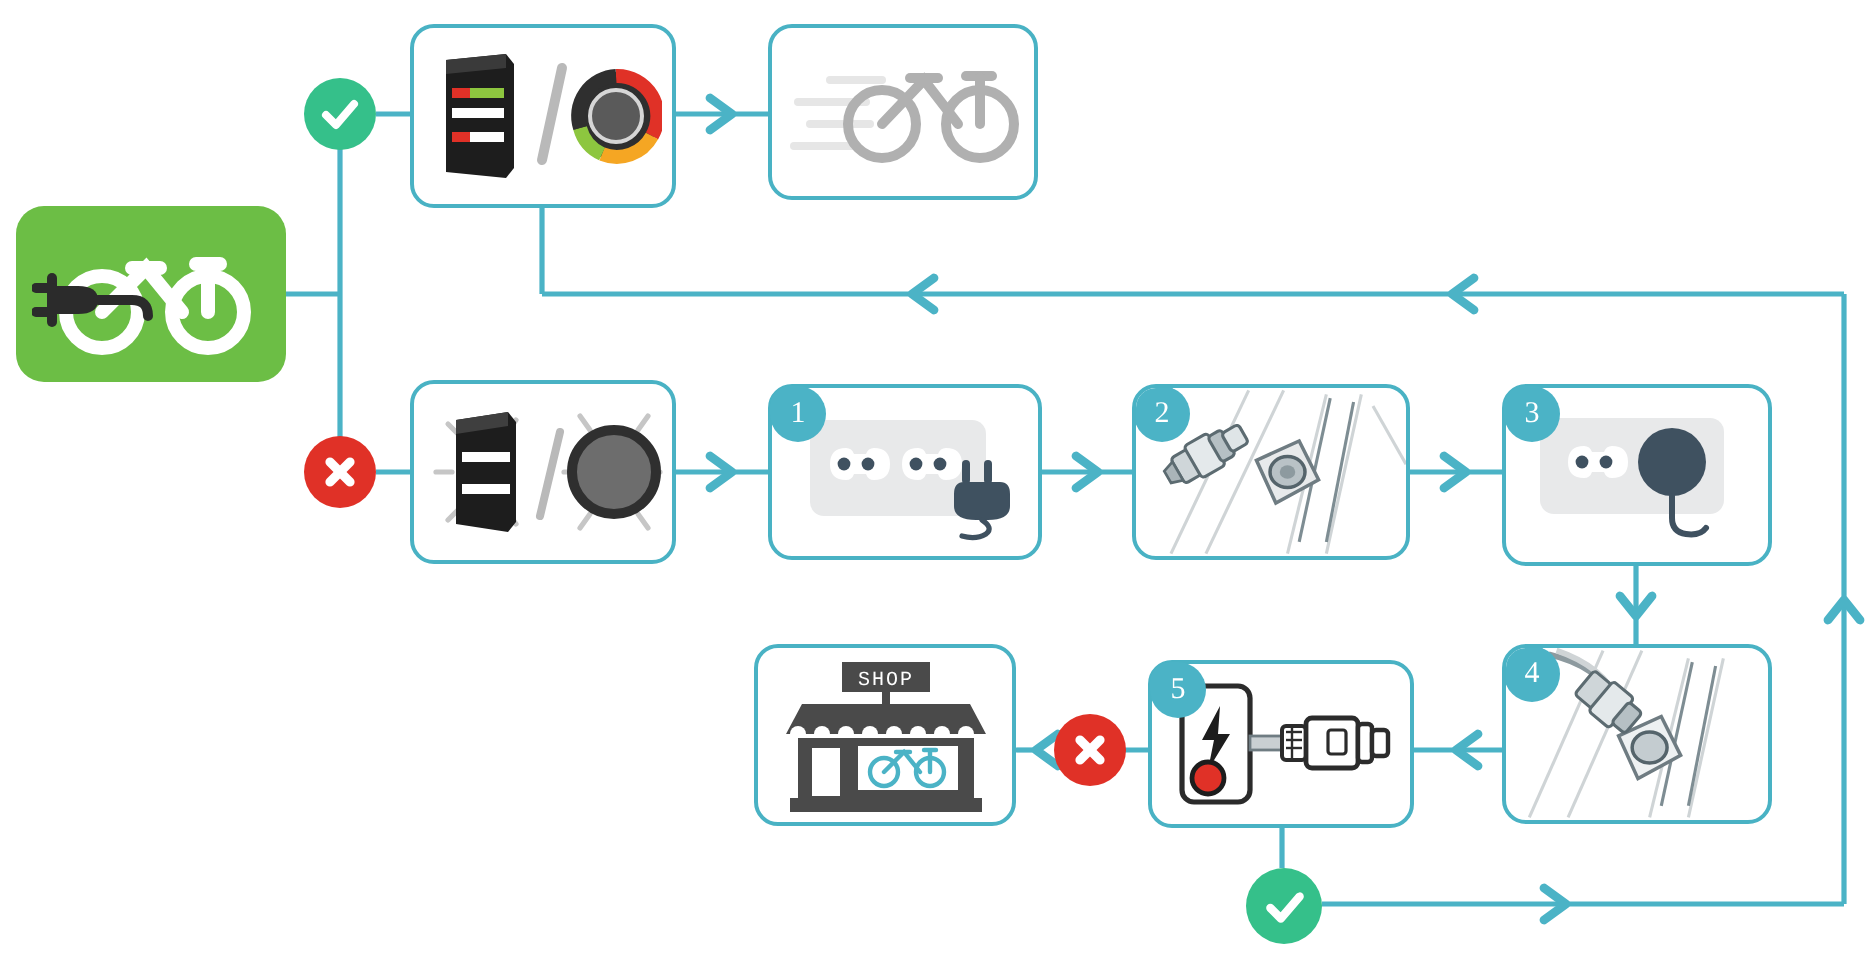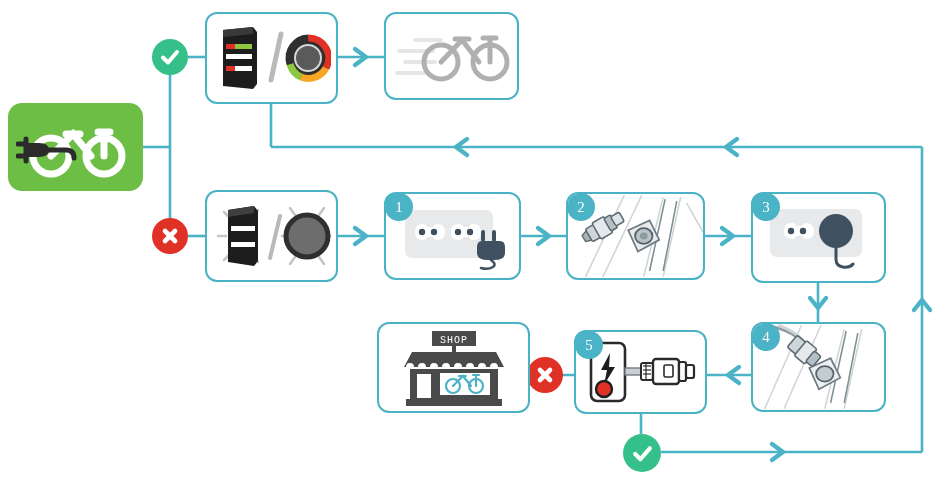--- a/index.html
+++ b/index.html
@@ -343,21 +343,21 @@
       </g>
     </svg>
   </div>
 
   <div class="node circle-badge ok-badge" style="left:623px;top:434px;width:38px;height:38px;">
     <svg width="23" height="23" viewBox="0 0 22 22">
       <polyline points="4,11.5 9,16.5 18,6" fill="none" stroke="#ffffff" stroke-width="4" stroke-linecap="round" stroke-linejoin="round"></polyline>
     </svg>
   </div>
 
-  <div class="node card" style="left:377px;top:322px;width:153px;height:91px;">
+  <div class="node card" style="left:377px;top:322px;width:131px;height:91px;">
     <span class="vhidden">Visit bike dealer or shop</span>
     <svg class="inner-svg" width="112" height="78" viewBox="0 0 112 78">
 
       <rect x="34" y="2" width="44" height="15" fill="#4a4a4a"></rect>
       <text x="56" y="13.5" text-anchor="middle" font-size="10" font-family="Liberation Mono, monospace" fill="#ffffff" letter-spacing="1">SHOP</text>
       <rect x="54" y="17" width="4" height="6" fill="#4a4a4a"></rect>
 
       <path d="M14,23 L98,23 L106,38 L6,38 Z" fill="#4a4a4a"></path>
       <g fill="#ffffff">
         <circle cx="12" cy="38" r="4"></circle>

